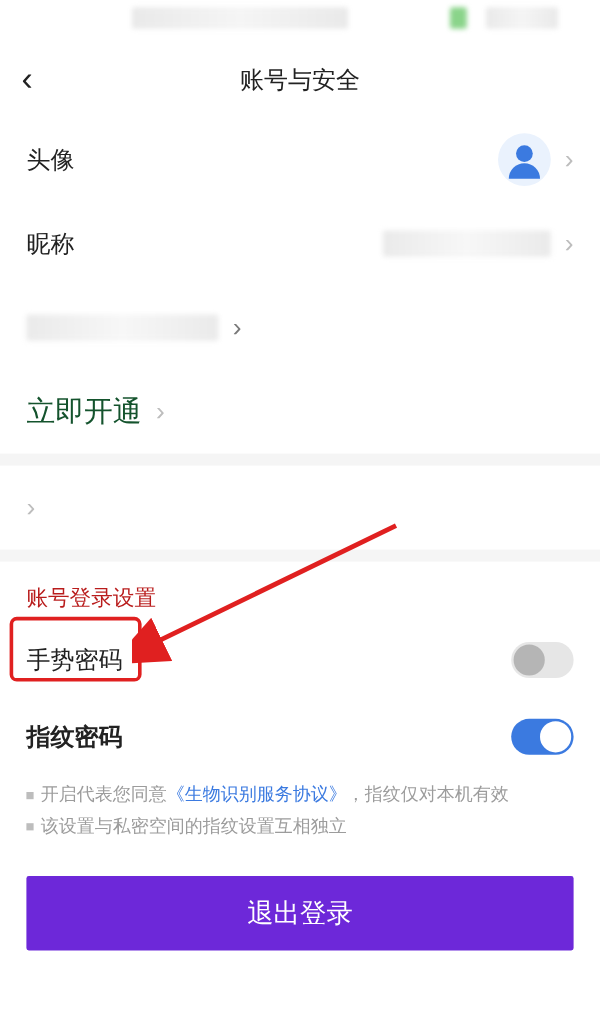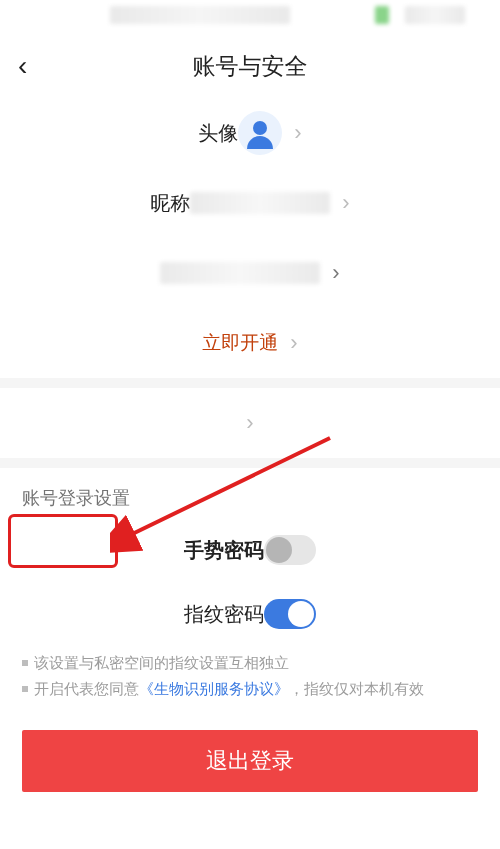--- a/index.html
+++ b/index.html
@@ -39,28 +39,28 @@
   .back-btn {
     position: absolute;
     left: 18px;
     top: 50%;
     transform: translateY(-50%);
     font-size: 28px;
     color: #222;
     line-height: 1;
   }
   .title {
-    font-size: 23px;
+    font-size: 20px;
     font-weight: 500;
     color: #222;
   }
   .row {
     display: flex;
     align-items: center;
-    justify-content: center;
+    justify-content: space-between;
     padding: 0 22px;
     min-height: 70px;
     position: relative;
   }
   .row-label {
     font-size: 20px;
     color: #222;
   }
   .row-right {
     display: flex;
@@ -99,32 +99,32 @@
     bottom: 6px;
   }
   .blur-value {
     width: 140px;
     height: 22px;
     background: linear-gradient(90deg,#eaeaea,#f7f7f7,#eaeaea);
     filter: blur(2px);
     border-radius: 2px;
   }
   .link-blue {
-    color: #c2410c;
-    font-size: 19px;
+    color: #14532d;
+    font-size: 24px;
   }
   .divider {
     height: 10px;
     background: #f5f5f5;
     width: 100%;
   }
   .section-header {
     padding: 18px 22px 8px;
     font-size: 18px;
-    color: #737373;
+    color: #b91c1c;
   }
   .toggle {
     width: 52px;
     height: 30px;
     border-radius: 15px;
     position: relative;
   }
   .toggle.off { background: #e6e6e6; }
   .toggle.off::after {
     content: "";
@@ -159,21 +159,21 @@
     width: 6px; height: 6px;
     background: #bdbdbd;
     margin-top: 10px;
     flex-shrink: 0;
   }
   .agreement {
     color: #3b7ae0;
   }
   .logout-btn {
     margin: 28px 22px 0;
-    background: #ef4444;
+    background: #6d28d9;
     color: #fff;
     font-size: 22px;
     height: 62px;
     display: flex;
     align-items: center;
     justify-content: center;
     border-radius: 2px;
   }
   .highlight-box {
     position: absolute;
@@ -236,39 +236,39 @@
   <div class="row-right">
     <div class="chevron">›</div>
   </div>
 </div>
 
 <div class="divider"></div>
 
 <div class="section-header">账号登录设置</div>
 
 <div class="row" style="min-height:64px">
-  <div class="row-label" style="font-weight:700">手势密码</div>
+  <div class="row-label" style="font-weight:400">手势密码</div>
   <div class="toggle off"></div>
 </div>
 
 <div class="row" style="min-height:64px">
-  <div class="row-label" style="font-weight:400">指纹密码</div>
+  <div class="row-label" style="font-weight:700">指纹密码</div>
   <div class="toggle on"></div>
 </div>
 
 <div class="notes">
-  <div class="note-line">
-    <span class="sq"></span>
-    <span>该设置与私密空间的指纹设置互相独立</span>
-  </div>
   <div class="note-line">
     <span class="sq"></span>
     <span>
       <span>开启代表您同意</span><span class="agreement">《生物识别服务协议》</span><span>，指纹仅对本机有效</span>
     </span>
+  </div>
+  <div class="note-line">
+    <span class="sq"></span>
+    <span>该设置与私密空间的指纹设置互相独立</span>
   </div>
 </div>
 
 <div class="logout-btn">退出登录</div>
 
 <div class="highlight-box" style="left:8px; top:514px; width:110px; height:54px;"></div>
 
 <svg class="arrow-svg" style="left:110px; top:430px; width:230px; height:130px;">
   <defs>
     <marker id="ah" markerWidth="14" markerHeight="14" refX="3" refY="5" orient="auto">

